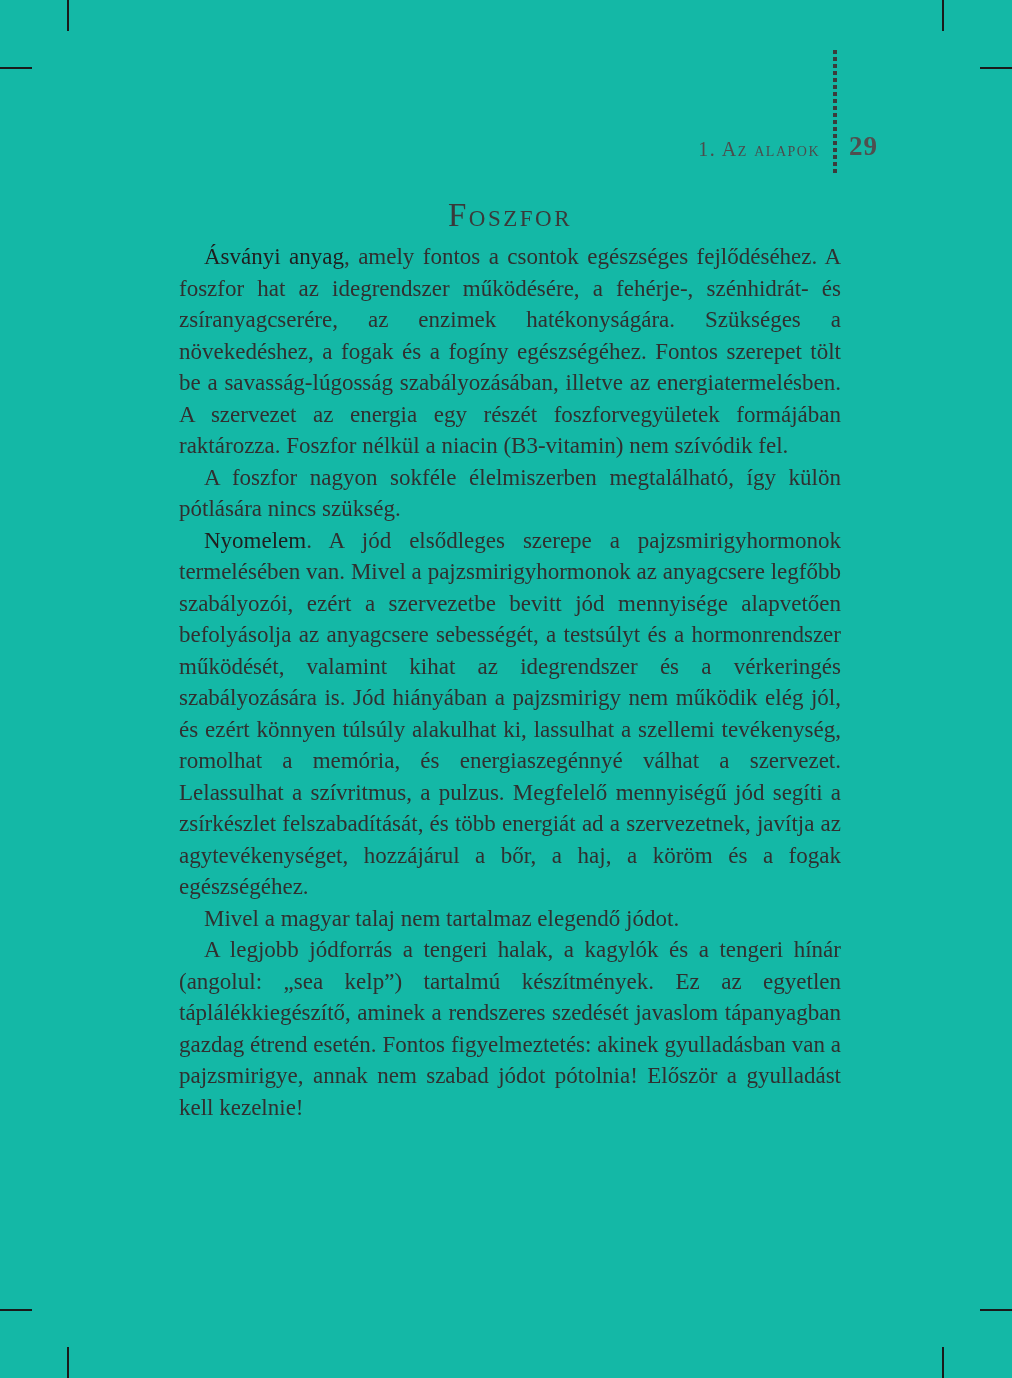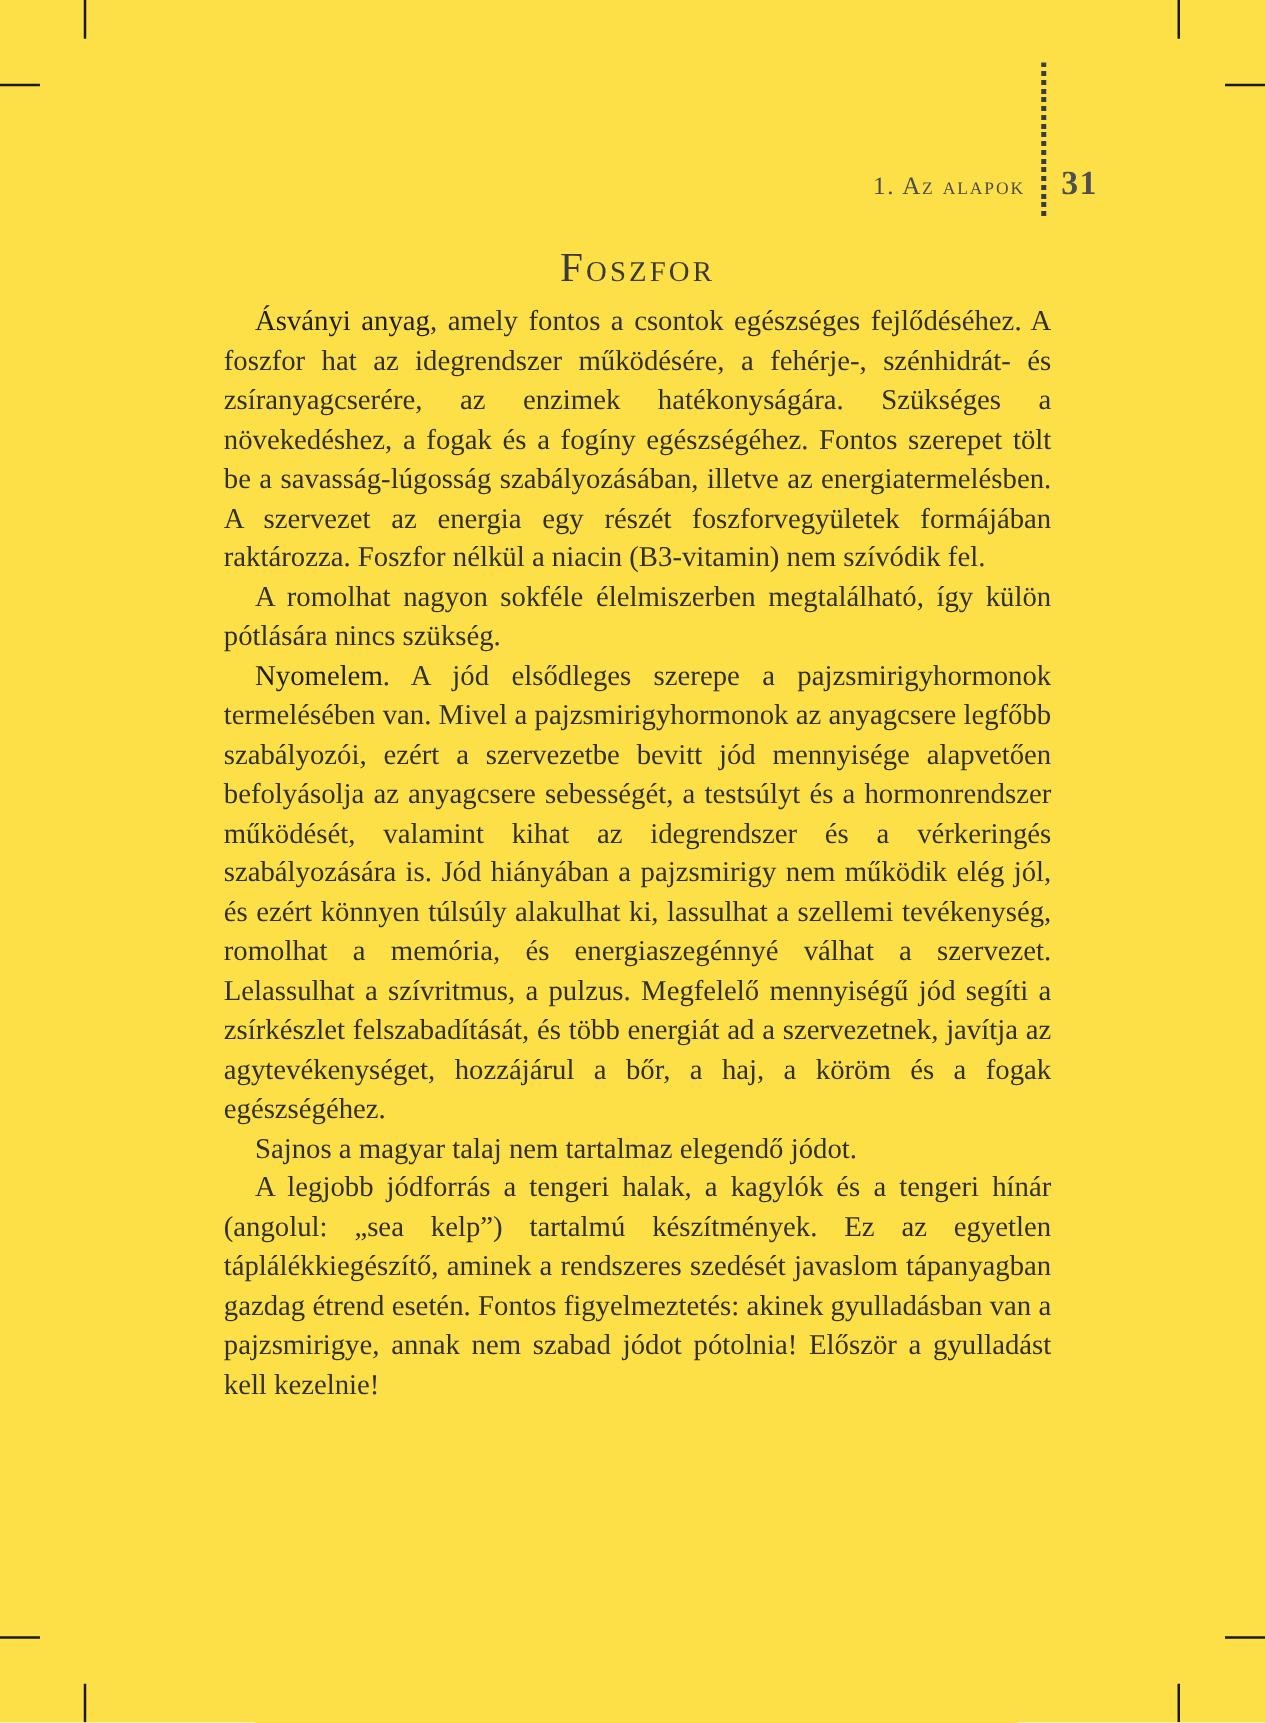--- a/index.html
+++ b/index.html
@@ -4,21 +4,21 @@
 <style>
   html, body {
     margin: 0;
     padding: 0;
     background: #ffffff;
   }
   .page {
     position: relative;
     width: 1012px;
     height: 1378px;
-    background: #fde047;
+    background: #14b8a6;
     overflow: hidden;
     font-family: "Liberation Serif", serif;
   }
 
   
   .crop {
     position: absolute;
     background: #1a1a1a;
   }
   .crop.v { width: 2px; height: 31px; }
@@ -107,30 +107,30 @@
   <div class="crop h tl-h"></div>
   <div class="crop v tr-v"></div>
   <div class="crop h tr-h"></div>
   <div class="crop v bl-v"></div>
   <div class="crop h bl-h"></div>
   <div class="crop v br-v"></div>
   <div class="crop h br-h"></div>
 
   <div class="chapter-title">1. Az alapok</div>
   <div class="header-dots"></div>
-  <div class="page-number">31</div>
+  <div class="page-number">29</div>
 
   <div class="content">
 
     <div class="section">
       <h2 class="section-heading">Foszfor</h2>
       <p class="para"><span class="lead">Ásványi anyag</span><span>, amely fontos a csontok egészséges fejlődéséhez. A foszfor hat az idegrendszer működésére, a fehérje-, szénhidrát- és zsíranyagcserére, az enzimek hatékonyságára. Szükséges a növekedéshez, a fogak és a fogíny egészségéhez. Fontos szerepet tölt be a savasság-lúgosság szabályozásában, illetve az energiatermelésben. A szervezet az energia egy részét foszforvegyületek formájában raktározza. Foszfor nélkül a niacin (B3-vitamin) nem szívódik fel.</span></p>
-      <p class="para"><span>A romolhat nagyon sokféle élelmiszerben megtalálható, így külön pótlására nincs szükség.</span></p>
+      <p class="para"><span>A foszfor nagyon sokféle élelmiszerben megtalálható, így külön pótlására nincs szükség.</span></p>
     </div>
 
     <div class="section">
       <p class="para"><span class="lead">Nyomelem</span><span>. A jód elsődleges szerepe a pajzsmirigyhormonok termelésében van. Mivel a pajzsmirigyhormonok az anyagcsere legfőbb szabályozói, ezért a szervezetbe bevitt jód mennyisége alapvetően befolyásolja az anyagcsere sebességét, a testsúlyt és a hormonrendszer működését, valamint kihat az idegrendszer és a vérkeringés szabályozására is. Jód hiányában a pajzsmirigy nem működik elég jól, és ezért könnyen túlsúly alakulhat ki, lassulhat a szellemi tevékenység, romolhat a memória, és energiaszegénnyé válhat a szervezet. Lelassulhat a szívritmus, a pulzus. Megfelelő mennyiségű jód segíti a zsírkészlet felszabadítását, és több energiát ad a szervezetnek, javítja az agytevékenységet, hozzájárul a bőr, a haj, a köröm és a fogak egészségéhez.</span></p>
-      <p class="para"><span>Sajnos a magyar talaj nem tartalmaz elegendő jódot.</span></p>
+      <p class="para"><span>Mivel a magyar talaj nem tartalmaz elegendő jódot.</span></p>
       <p class="para"><span>A legjobb jódforrás a tengeri halak, a kagylók és a tengeri hínár (angolul: „sea kelp”) tartalmú készítmények. Ez az egyetlen táplálékkiegészítő, aminek a rendszeres szedését javaslom tápanyagban gazdag étrend esetén. Fontos figyelmeztetés: akinek gyulladásban van a pajzsmirigye, annak nem szabad jódot pótolnia! Először a gyulladást kell kezelnie!</span></p>
     </div>
 
   </div>
 </div>
 
 </body></html>

